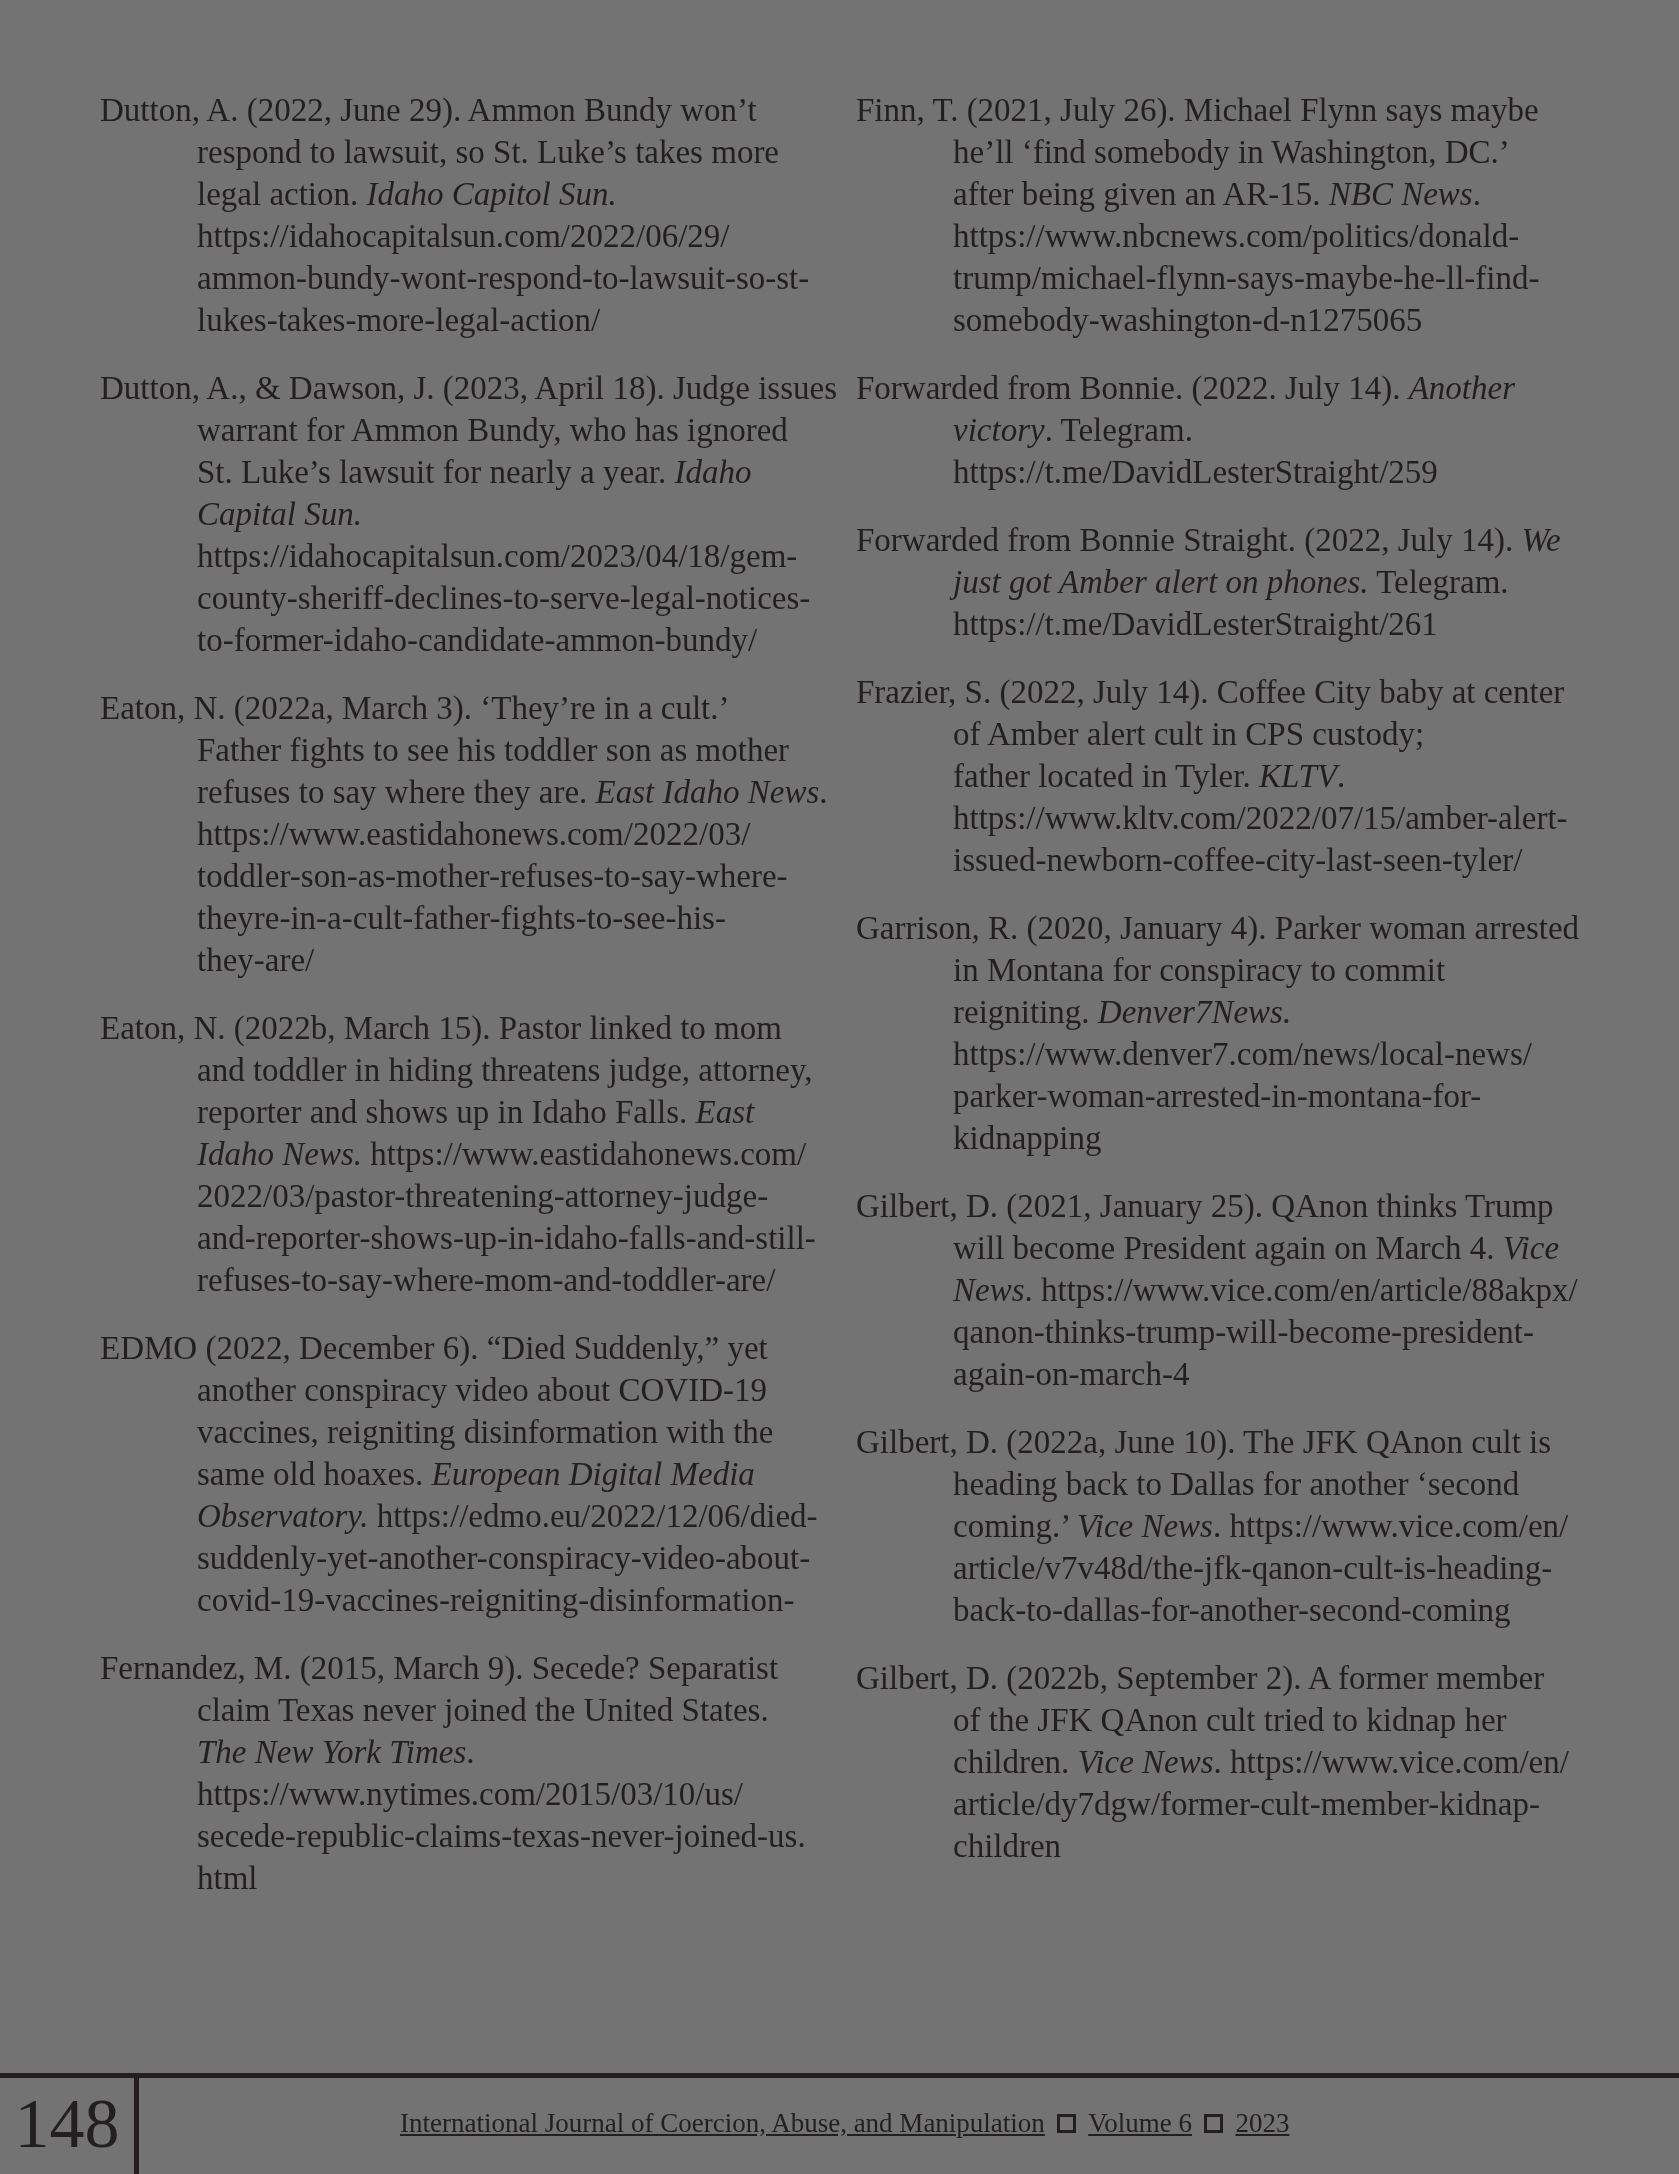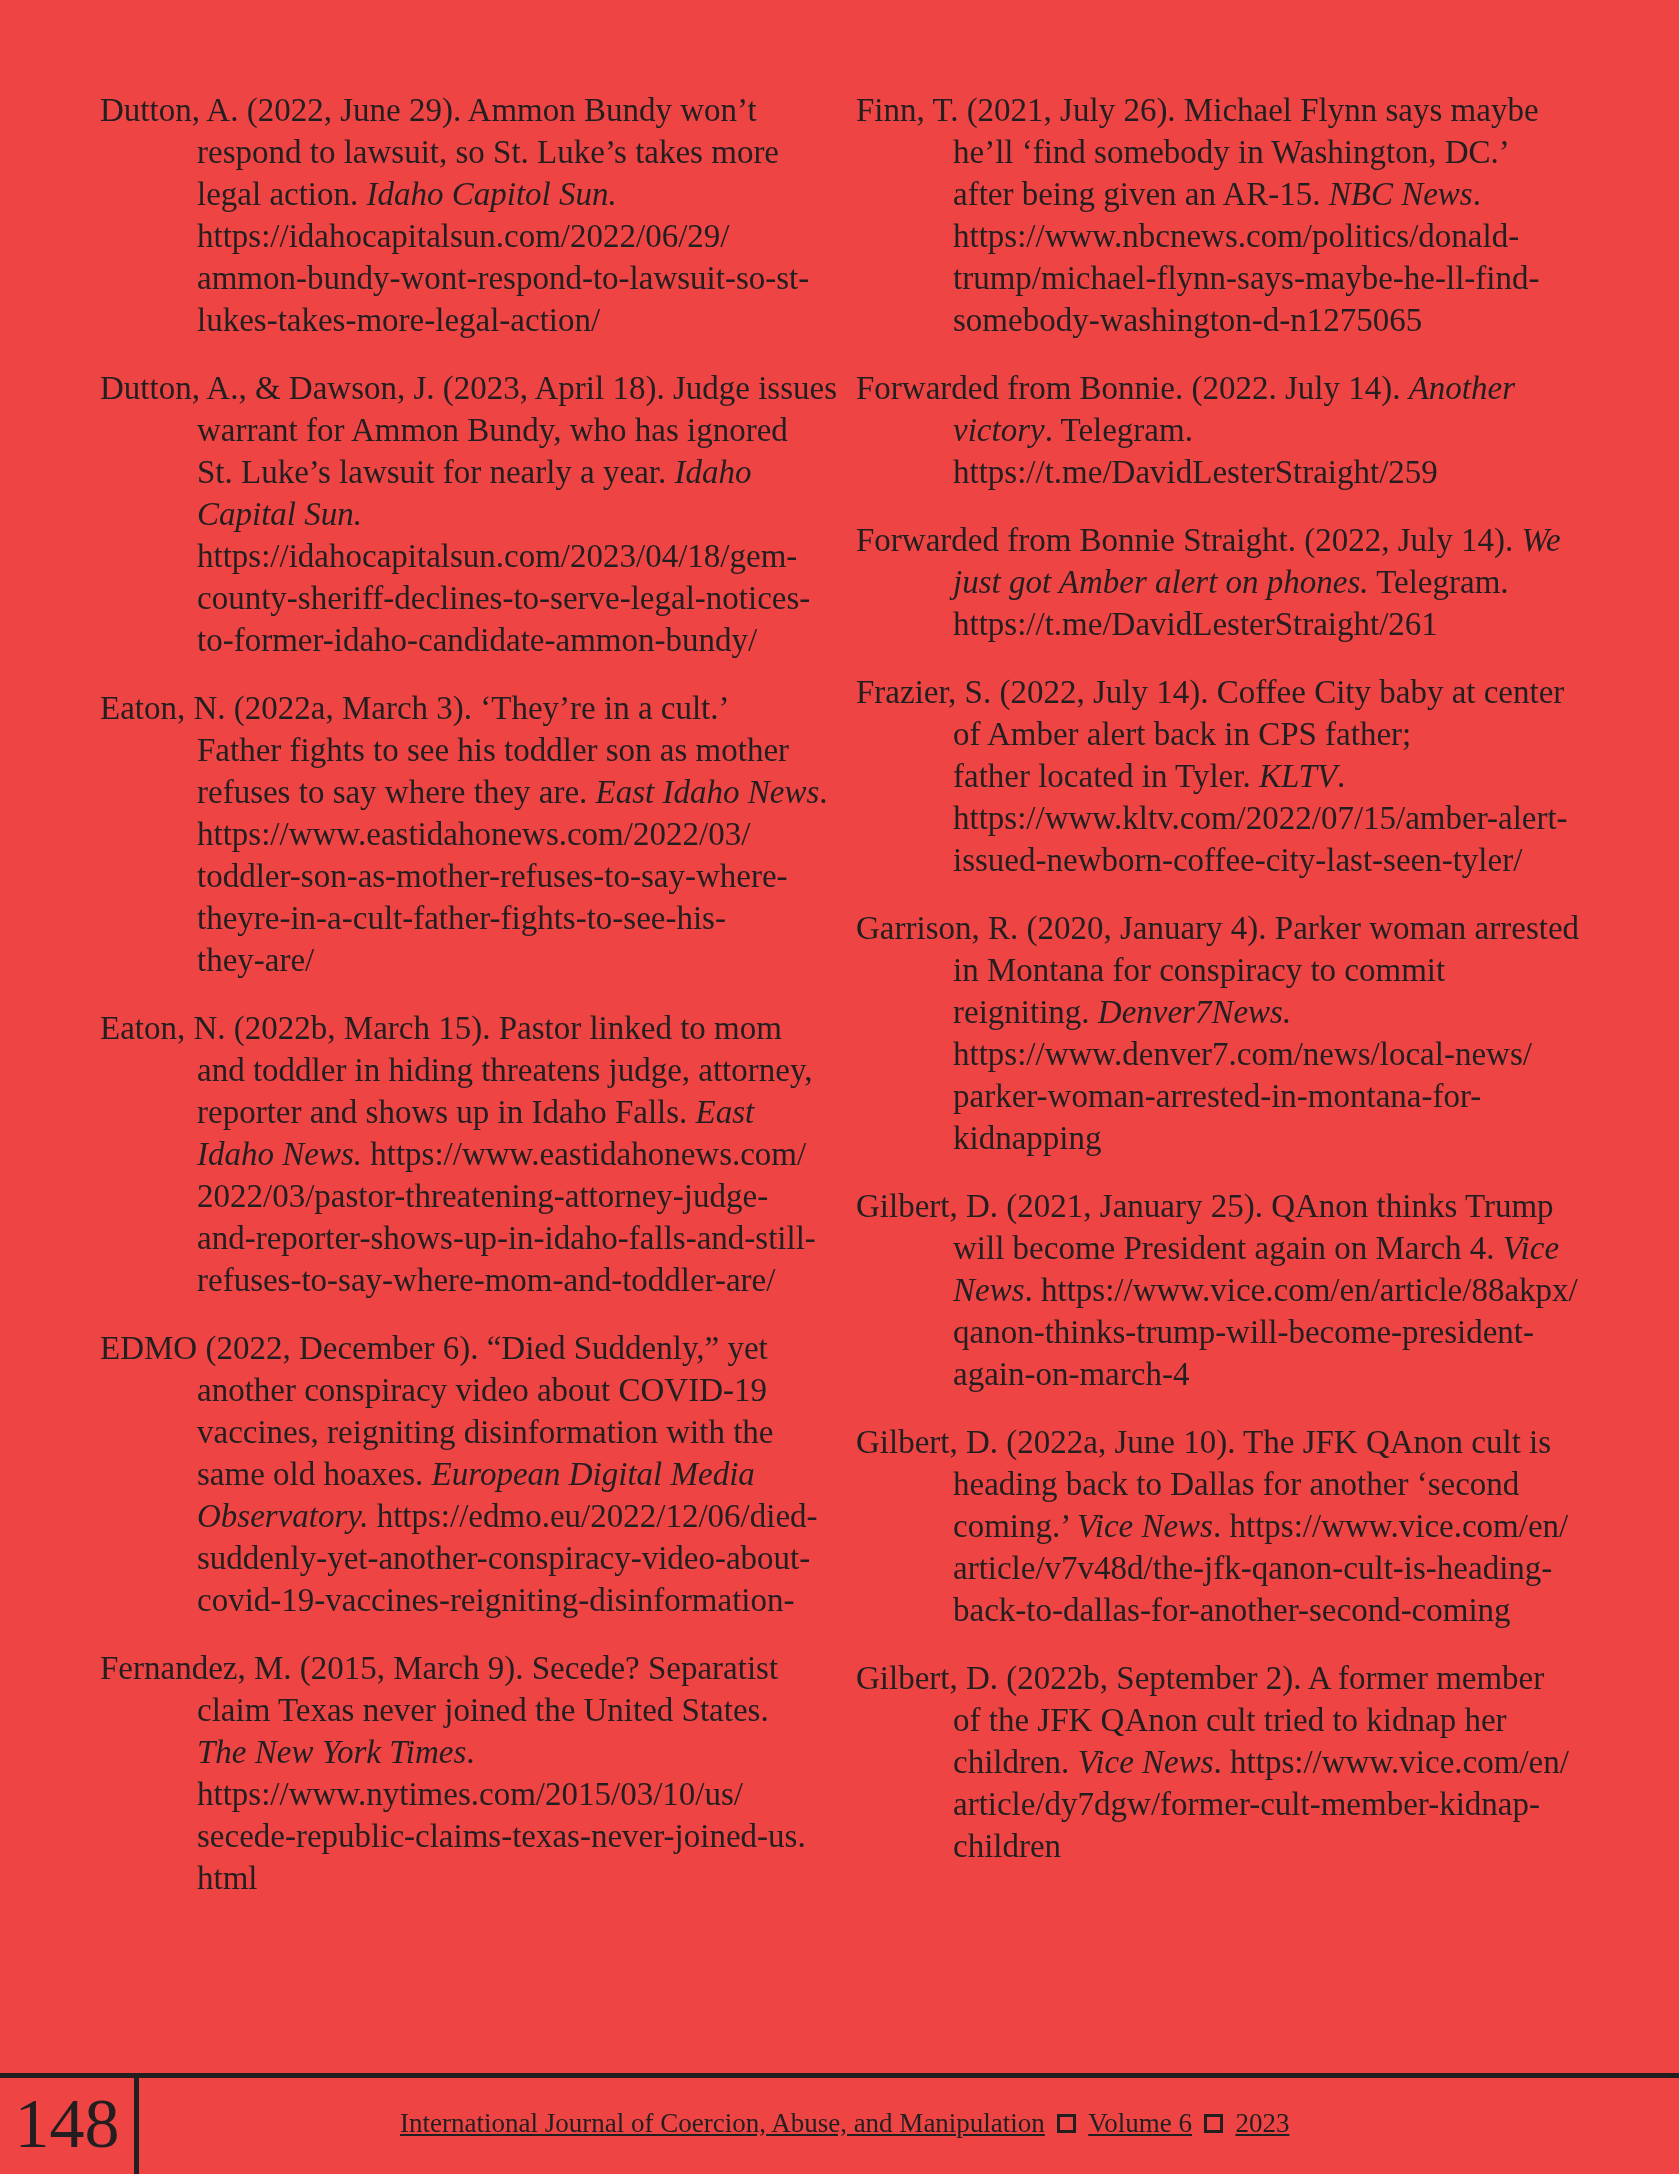--- a/index.html
+++ b/index.html
@@ -1,20 +1,20 @@
 <!DOCTYPE html>
 <html style="font-size:15px"><head>
 <meta charset="utf-8">
 <style>
   html, body { margin: 0; padding: 0; background: #ffffff; }
   .page {
     position: relative;
     width: 1680px;
     height: 2174px;
-    background: #ef4444;
+    background: #737373;
     color: #231f20;
     font-family: "Liberation Serif", "DejaVu Serif", serif;
     overflow: hidden;
   }
   .col { position: absolute; top: 89px; }
   .col-left  { left: 100px; width: 755px; }
   .col-right { left: 856px; width: 772px; }
   .entry { margin-bottom: 26px; }
   .line {
     font-size: 33px;
@@ -133,21 +133,21 @@
         <div class="line cont"><span class="it">victory</span><span>. Telegram.</span></div>
         <div class="line cont"><span>https://t.me/DavidLesterStraight/259</span></div>
       </div>
       <div class="entry">
         <div class="line"><span>Forwarded from Bonnie Straight. (2022, July 14). </span><span class="it">We</span></div>
         <div class="line cont"><span class="it">just got Amber alert on phones.</span><span> Telegram.</span></div>
         <div class="line cont"><span>https://t.me/DavidLesterStraight/261</span></div>
       </div>
       <div class="entry">
         <div class="line"><span>Frazier, S. (2022, July 14). Coffee City baby at center</span></div>
-        <div class="line cont"><span>of Amber alert back in CPS father;</span></div>
+        <div class="line cont"><span>of Amber alert cult in CPS custody;</span></div>
         <div class="line cont"><span>father located in Tyler. </span><span class="it">KLTV</span><span>.</span></div>
         <div class="line cont"><span>https://www.kltv.com/2022/07/15/amber-alert-</span></div>
         <div class="line cont"><span>issued-newborn-coffee-city-last-seen-tyler/</span></div>
       </div>
       <div class="entry">
         <div class="line"><span>Garrison, R. (2020, January 4). Parker woman arrested</span></div>
         <div class="line cont"><span>in Montana for conspiracy to commit</span></div>
         <div class="line cont"><span>reigniting. </span><span class="it">Denver7News.</span></div>
         <div class="line cont"><span>https://www.denver7.com/news/local-news/</span></div>
         <div class="line cont"><span>parker-woman-arrested-in-montana-for-</span></div>

